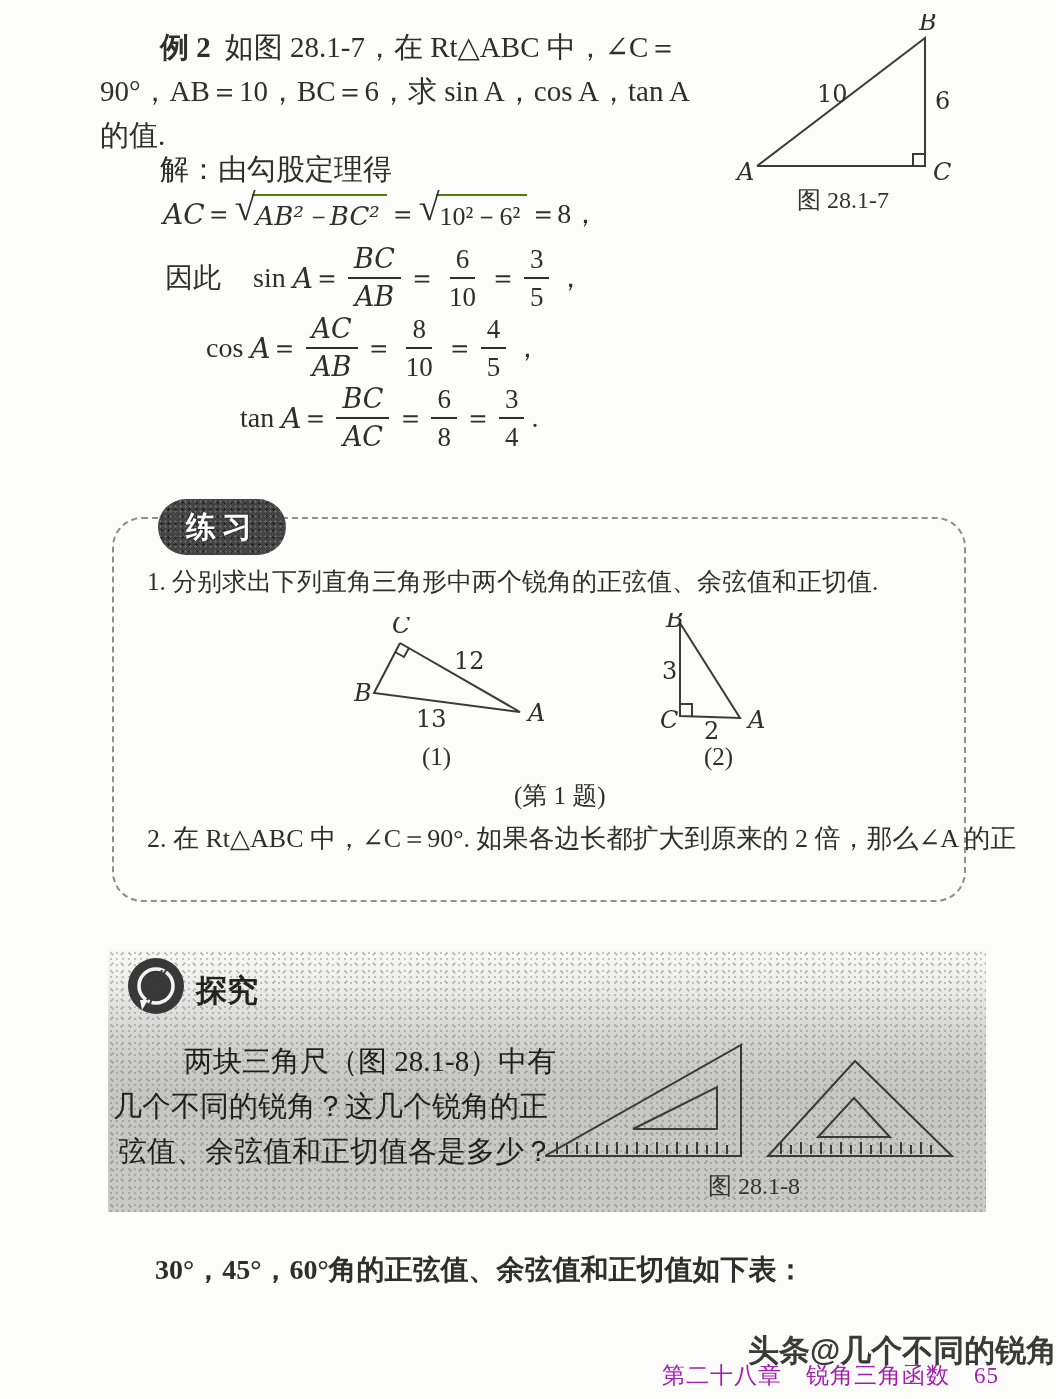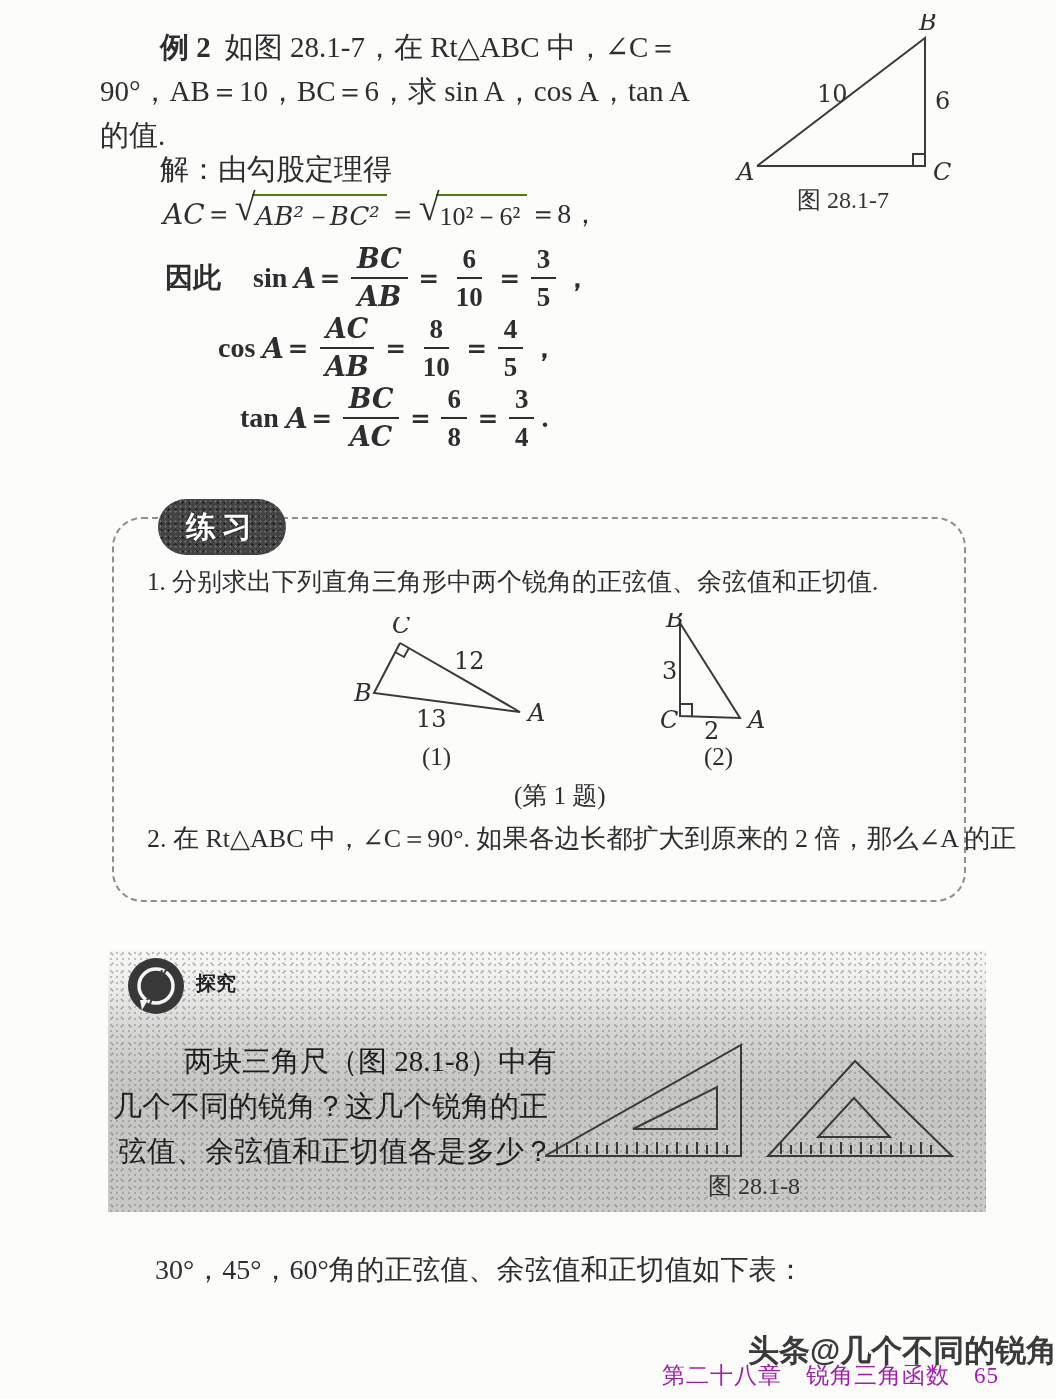--- a/index.html
+++ b/index.html
@@ -56,21 +56,21 @@
 
   
   .explore{
     left:108px;top:950px;width:878px;height:262px;
     background:
       radial-gradient(circle, rgba(110,110,110,.38) 1px, transparent 1.25px),
       radial-gradient(circle, rgba(80,80,80,.30) 1px, transparent 1.25px),
       linear-gradient(180deg,#f7f7f6 0%,#efefee 12%,#d6d6d4 30%,#c6c6c4 52%,#c9c9c7 100%);
     background-size:6px 6px,9px 9px,100% 100%;
   }
-  .explore-title{font-size:20px;font-weight:bold;color:#222;font-family:"Liberation Sans",sans-serif;}
+  .explore-title{font-size:31px;font-weight:bold;color:#222;font-family:"Liberation Sans",sans-serif;}
   .explore-line{font-size:29px;white-space:nowrap;color:#1f1f1f;}
   .exp-icon{width:60px;height:60px;}
 
   
   .chapter{font-size:23px;color:#a21caf;letter-spacing:1px;white-space:nowrap;text-align:center;}
   .watermark{font-size:31px;font-weight:bold;color:#3a3a3a;font-family:"Liberation Sans",sans-serif;white-space:nowrap;}
 </style>
 </head>
 <body>
 
@@ -105,21 +105,21 @@
         <span class="rad mi">AB²－BC²</span>
       </span>
     <span>＝</span>
     <span class="sqrt">
         <span class="sign">√</span>
         <span class="rad">10²－6²</span>
       </span>
     <span>＝8，</span>
   </div>
 
-  <div class="abs" style="left:165px;top:243px;font-weight:bold;">
+  <div class="abs" style="left:165px;top:243px;">
     <div class="trig-row">
       <span style="margin-right:32px;">因此</span>
       <span class="fnname">sin</span>
       <span class="mi">A</span>
       <span>＝</span>
       <span class="frac">
           <span class="num mi">BC</span>
           <span class="den mi">AB</span>
         </span>
       <span>＝</span>
@@ -127,21 +127,21 @@
           <span class="num">6</span>
           <span class="den">10</span>
         </span>
       <span>＝</span>
       <span class="frac">
           <span class="num">3</span>
           <span class="den">5</span>
         </span>
       <span>，</span>
     </div>
-    <div class="trig-row" style="margin-left:53px;">
+    <div class="trig-row" style="margin-left:41px;">
       <span class="fnname">cos</span>
       <span class="mi">A</span>
       <span>＝</span>
       <span class="frac">
           <span class="num mi">AC</span>
           <span class="den mi">AB</span>
         </span>
       <span>＝</span>
       <span class="frac">
           <span class="num">8</span>
@@ -261,18 +261,18 @@
           <line x1="346" y1="103" x2="346" y2="112"></line>
         <line x1="356" y1="100" x2="356" y2="112"></line>
           <line x1="366" y1="103" x2="366" y2="112"></line>
         <line x1="376" y1="100" x2="376" y2="112"></line>
           <line x1="386" y1="103" x2="386" y2="112"></line>
       </g>
     </svg>
     <div class="abs figcap" style="left:600px;top:220px;">图 28.1-8</div>
   </div>
 
-  <div class="abs" style="left:155px;top:1251px;font-size:28px;white-space:nowrap;">30°，45°，60°角的正弦值、余弦值和正切值如下表：</div>
+  <div class="abs" style="left:155px;top:1251px;font-size:28px;white-space:nowrap;font-weight:bold;">30°，45°，60°角的正弦值、余弦值和正切值如下表：</div>
 
   <div class="abs chapter" style="left:662px;top:1360px;">第二十八章　锐角三角函数　65</div>
   <div class="abs watermark" style="left:748px;top:1330px;">头条@几个不同的锐角</div>
 
 </div>
 
 </body></html>

